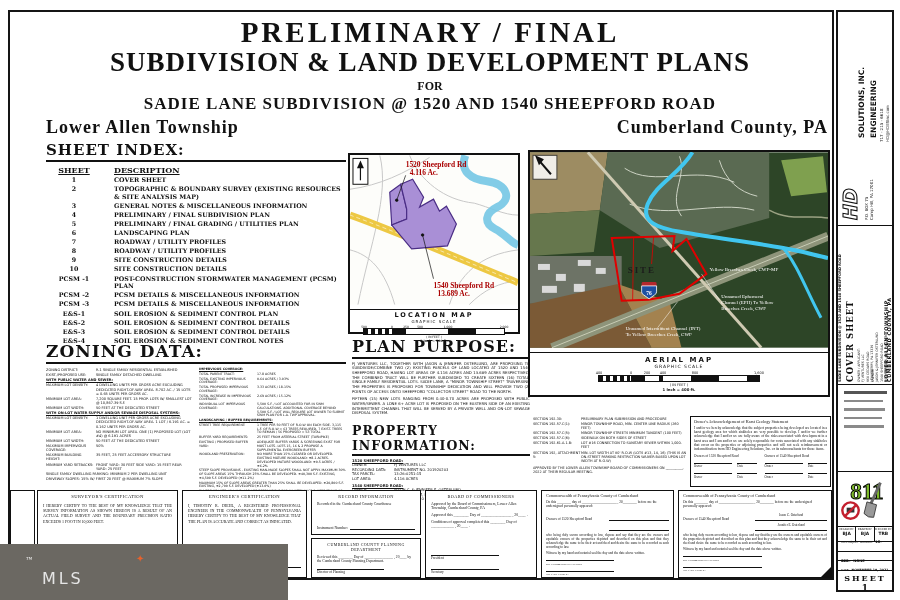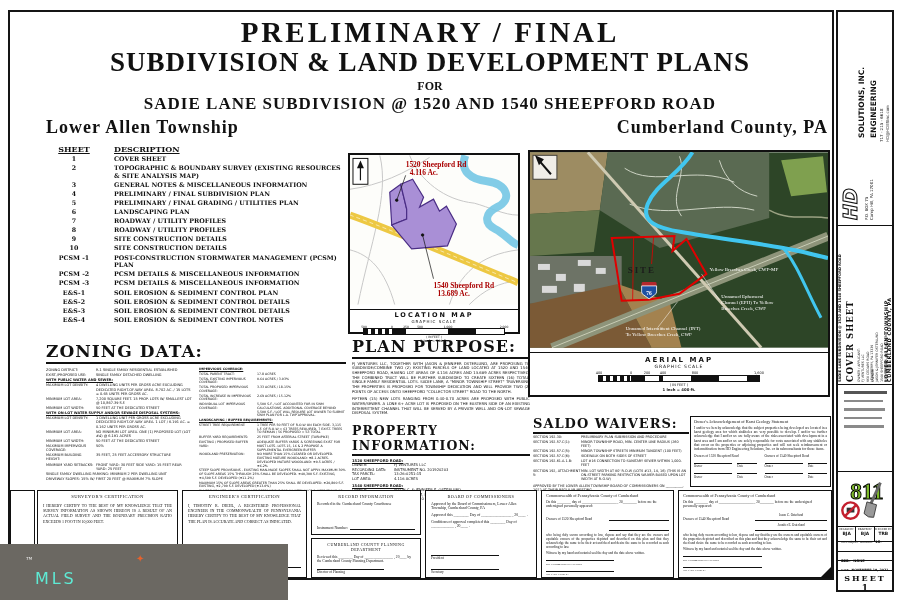--- a/index.html
+++ b/index.html
@@ -125,38 +125,39 @@
   .tb-val{font-size:4.4px;font-weight:bold;display:block;}
   .tb-line{padding:1px 3px;display:block;}
   .tb-line .lab{font-size:2.9px;}
   .tb-line .val{font-size:3.6px;font-weight:bold;margin-left:2px;}
   .sheetcell{text-align:center;font-family:"DejaVu Serif",serif;font-weight:bold;}
 
   
   .wm{position:absolute;left:0;top:544px;width:288px;height:56px;background:#6b6862;display:flex;align-items:center;padding-left:26px;box-sizing:border-box;}
   .wm-b{font-family:"DejaVu Serif",serif;font-size:36px;color:#fff;line-height:1;}
   .wm-tm{color:#fff;font-size:6px;align-self:flex-start;margin-top:12px;}
-  .wm-mls{font-family:"DejaVu Sans",sans-serif;font-size:16px;color:#5eead4;letter-spacing:3px;margin-left:3px;margin-top:12px;}
+  .wm-mls{font-family:"DejaVu Sans",sans-serif;font-size:16px;color:#e5e5e5;letter-spacing:3px;margin-left:10px;margin-top:12px;}
   .wm-spark{position:absolute;left:136px;top:9px;color:#e8622c;font-size:10px;}
   svg text{font-family:"Liberation Serif",serif;}
 </style>
 </head>
 <body>
 
 <div id="sheet">
   <div class="frame"></div>
 
   <div class="abs h1">PRELIMINARY / FINAL</div>
   <div class="abs hfor">FOR</div>
   <div class="abs h2">SUBDIVISION &amp; LAND DEVELOPMENT PLANS</div>
   <div class="abs h3">SADIE LANE SUBDIVISION @ 1520 AND 1540 SHEEPFORD ROAD</div>
   <div class="abs town">Lower Allen Township</div>
   <div class="abs county">Cumberland County, PA</div>
 
   <div class="abs six">
+    <div class="six-title">SHEET INDEX:</div>
     <div class="six-head">
       <span class="c1">SHEET</span>
       <span class="c2">DESCRIPTION</span>
     </div>
     <div>
 
         <div class="sirow">
           <span class="si-num">1</span>
           <span class="si-desc">COVER SHEET</span>
         </div>
@@ -576,21 +577,20 @@
           <span>13-26-0251-170  &amp;  217</span>
         </div>
       <div class="prow">
           <span class="pl">LOT AREA:</span>
           <span>13.689 ACRES</span>
         </div>
     </div>
   </div>
 
   <div class="abs saldo">
-    <div class="sect-title">SALDO WAIVERS:</div>
     <div>
 
         <div class="srow">
           <span class="sl">SECTION 192-30:</span>
           <span class="sv">PRELIMINARY PLAN SUBMISSION AND PROCEDURE</span>
         </div>
 
         <div class="srow">
           <span class="sl">SECTION 192-57.C(1):</span>
           <span class="sv">MINOR TOWNSHIP ROAD, MIN. CENTER LINE RADIUS (260 FEET)</span>

